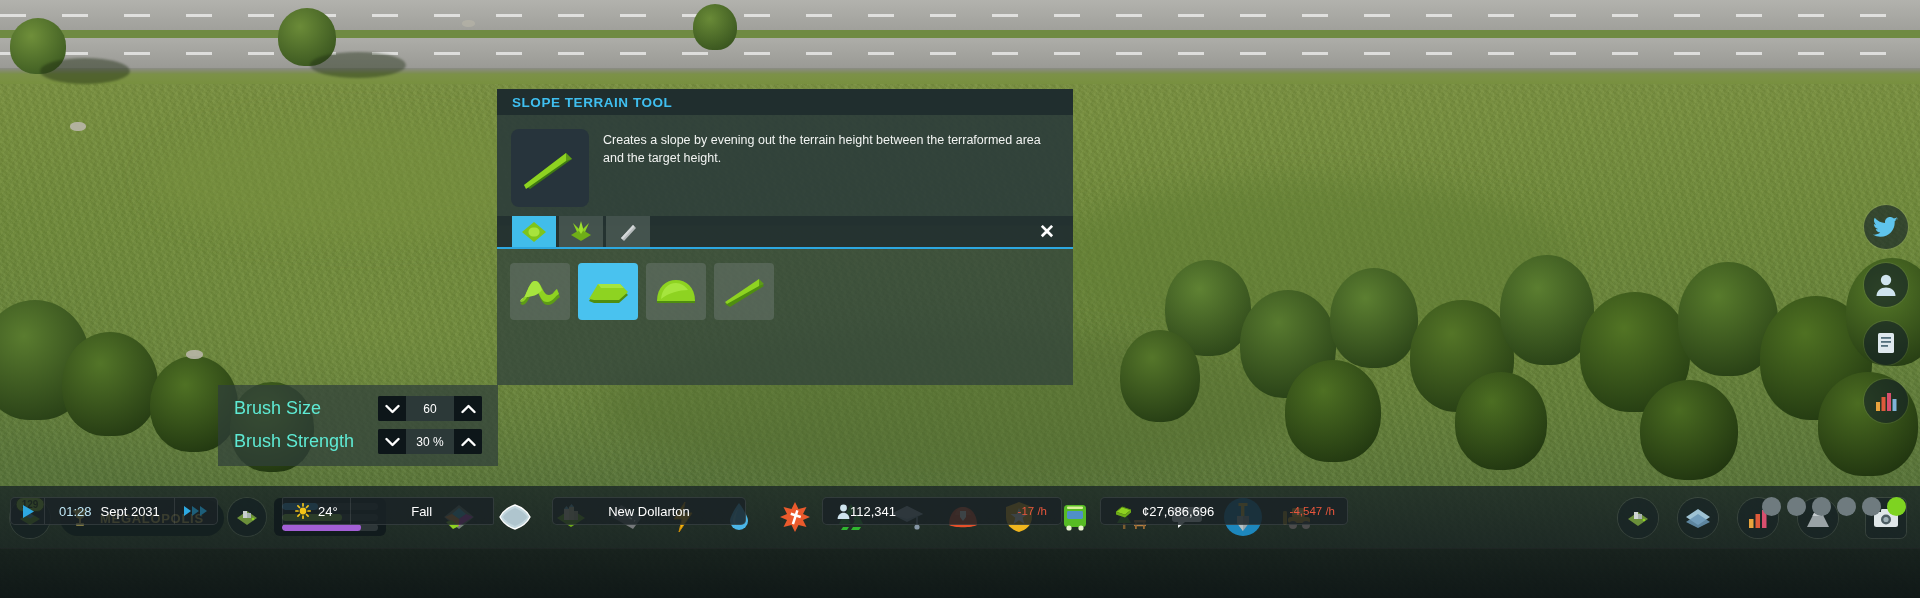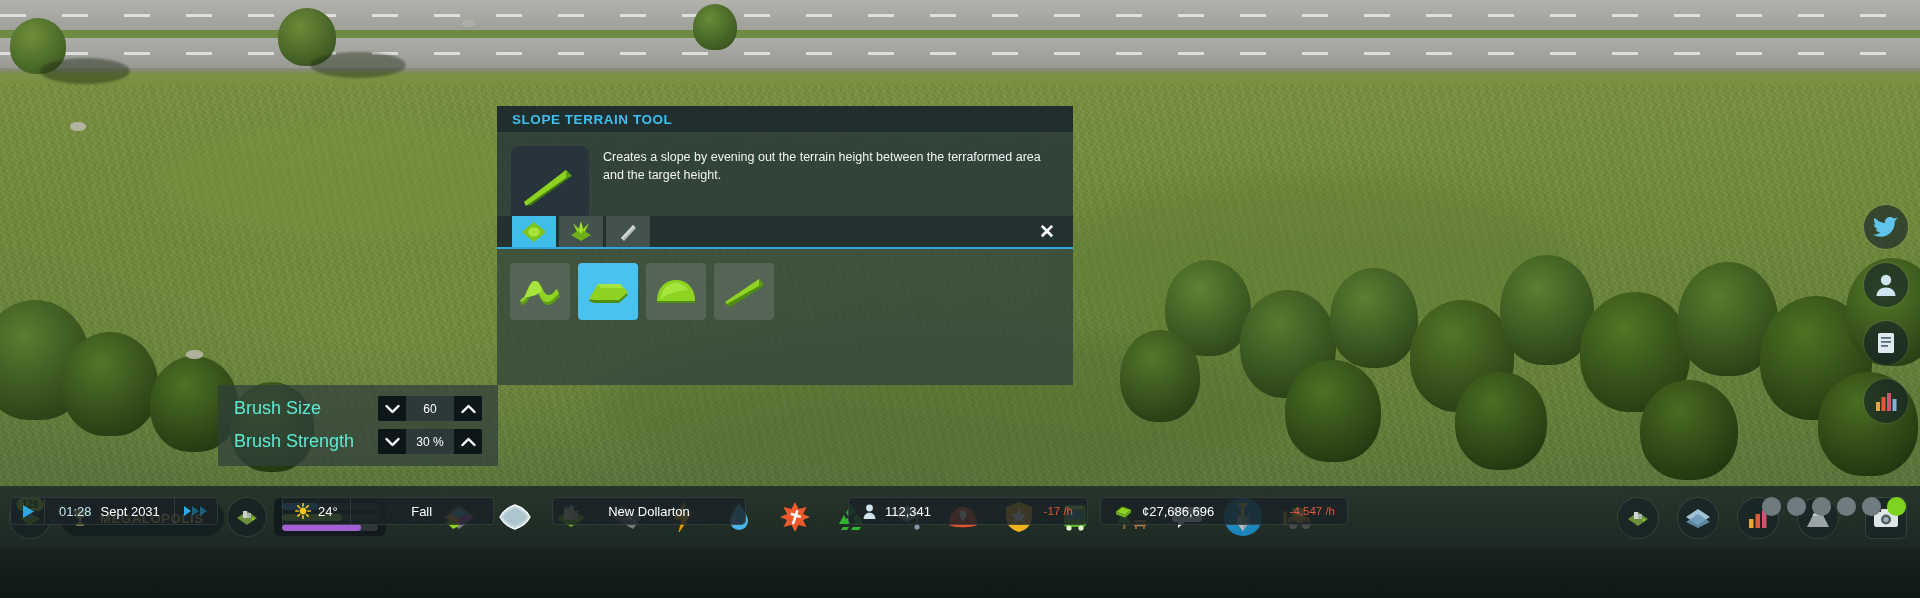--- a/index.html
+++ b/index.html
@@ -54,21 +54,21 @@
   
   #side-rail{ position:absolute; right:8px; top:205px; width:52px; }
   .rail-btn{
     width:44px; height:44px; margin:0 auto 14px; border-radius:50%;
     display:flex; align-items:center; justify-content:center;
     background:rgba(18,30,38,.62); box-shadow:0 0 0 1px rgba(255,255,255,.08);
   }
 
   
   #tooltip-panel{
-    position:absolute; left:497px; top:106px; width:576px;
+    position:absolute; left:497px; top:89px; width:576px;
     background:rgba(41,57,58,.88);
     box-shadow:0 1px 0 rgba(0,0,0,.25);
   }
   #tooltip-header{
     height:26px; padding:0 15px; display:flex; align-items:center;
     background:rgba(30,44,46,.92);
   }
   #tooltip-title{
     color:#3fbff0; font-size:13.5px; font-weight:bold; letter-spacing:.55px;
   }
@@ -208,21 +208,21 @@
   .sp-tri{ width:0;height:0;border-left:7px solid #2da8e0;border-top:5px solid transparent;border-bottom:5px solid transparent; }
   .sp-tri.dim{ border-left-color:#1d5e79; }
 
   #weather-group{ position:absolute; left:282px; top:11px; display:flex; height:28px;
      border-radius:2px; background:rgba(26,34,38,.85); border:1px solid rgba(255,255,255,.10); overflow:hidden; }
   #temperature-cell{ padding:0 12px; display:flex; align-items:center; gap:7px; color:#fff; font-size:13px;
      border-right:1px solid rgba(255,255,255,.10); }
   #season-cell{ width:142px; display:flex; align-items:center; justify-content:center; color:#fff; font-size:13px; }
 
   #city-name-pill{ position:absolute; left:552px; top:11px; width:194px; justify-content:center; }
-  #population-pill{ position:absolute; left:848px; top:11px; width:240px; padding:0 14px; gap:9px; }
+  #population-pill{ position:absolute; left:822px; top:11px; width:240px; padding:0 14px; }
   #money-pill{ position:absolute; left:1100px; top:11px; width:248px; padding:0 12px; gap:9px; }
   .pill-spacer{ flex:1; }
   .delta{ color:#e8563c; font-size:11.5px; }
 
   #happiness-group{ position:absolute; right:14px; top:11px; display:flex; align-items:center; gap:6px; }
   .face{ width:19px; height:19px; border-radius:50%; background:#6f7b7f; }
   .face.happy{ background:#7ed321; }
 
   svg{ display:block; }
 </style>

